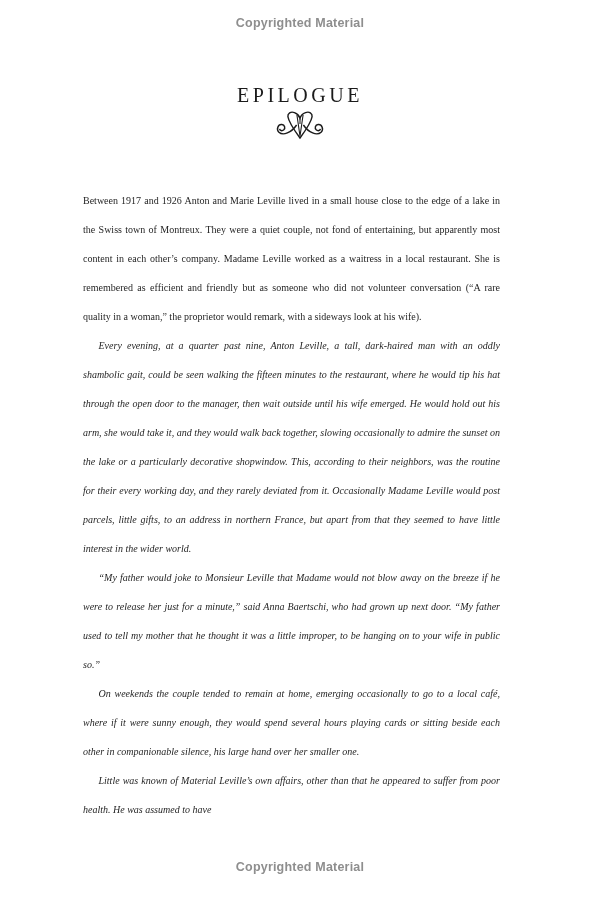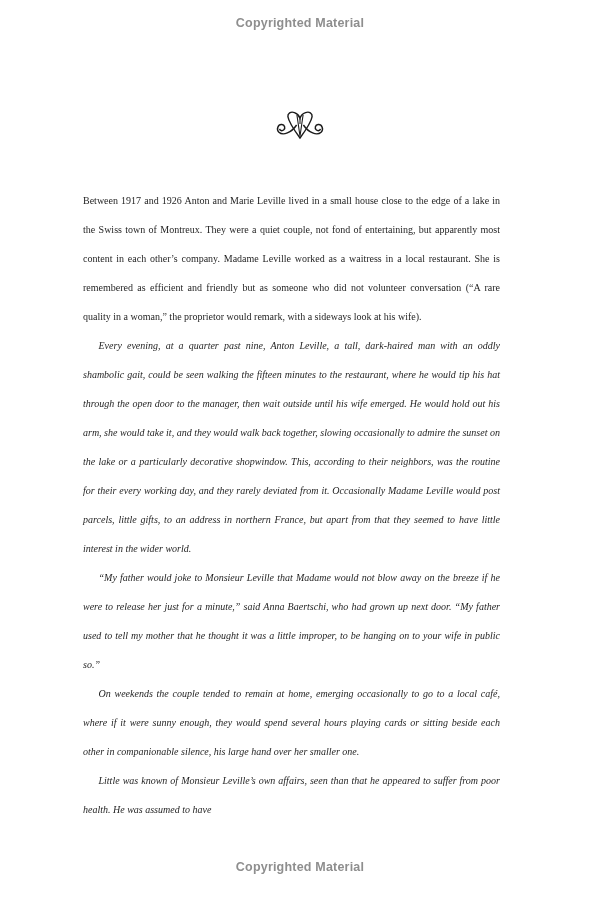--- a/index.html
+++ b/index.html
@@ -70,38 +70,39 @@
     font-style: italic;
   }
 </style>
 </head>
 <body>
 
 <div class="page">
 
   <div class="banner top">Copyrighted Material</div>
 
+  <div class="heading">EPILOGUE</div>
 
   <div class="ornament">
     <span>
       <svg width="58" height="34" viewBox="0 0 60 34" xmlns="http://www.w3.org/2000/svg">
 
         <path d="M30 31.5 C24.5 24 18.5 15.5 17.5 9.5 C17 5.8 20.5 3.8 24.3 5.2 C27.2 6.3 29.2 8.6 30 11 C30.8 8.6 32.8 6.3 35.7 5.2 C39.5 3.8 43 5.8 42.5 9.5 C41.5 15.5 35.5 24 30 31.5 Z" fill="#ffffff" stroke="#1b1b1b" stroke-width="1.5"></path>
         <path d="M26.8 7.5 L30 29.5 M33.2 7.5 L30 29.5 M30 11 L30 17" fill="none" stroke="#1b1b1b" stroke-width="1.1"></path>
 
         <path d="M26.5 18 C21 26 12.5 29.5 8.2 25.5 C5.2 22.5 7.2 17.2 11.2 17.6 C14.2 18 15.3 21.2 13 23.2 C11.4 24.5 9.2 23.8 8.9 22" fill="none" stroke="#1b1b1b" stroke-width="1.5"></path>
 
         <path d="M33.5 18 C39 26 47.5 29.5 51.8 25.5 C54.8 22.5 52.8 17.2 48.8 17.6 C45.8 18 44.7 21.2 47 23.2 C48.6 24.5 50.8 23.8 51.1 22" fill="none" stroke="#1b1b1b" stroke-width="1.5"></path>
       </svg>
     </span>
   </div>
 
   <div class="body-text">
       <p class="para">Between 1917 and 1926 Anton and Marie Leville lived in a small house close to the edge of a lake in the Swiss town of Montreux. They were a quiet couple, not fond of entertaining, but apparently most content in each other’s company. Madame Leville worked as a waitress in a local restaurant. She is remembered as efficient and friendly but as someone who did not volunteer conversation (“A rare quality in a woman,” the proprietor would remark, with a sideways look at his wife).</p>
       <p class="para indent">Every evening, at a quarter past nine, Anton Leville, a tall, dark-haired man with an oddly shambolic gait, could be seen walking the fifteen minutes to the restaurant, where he would tip his hat through the open door to the manager, then wait outside until his wife emerged. He would hold out his arm, she would take it, and they would walk back together, slowing occasionally to admire the sunset on the lake or a particularly decorative shopwindow. This, according to their neighbors, was the routine for their every working day, and they rarely deviated from it. Occasionally Madame Leville would post parcels, little gifts, to an address in northern France, but apart from that they seemed to have little interest in the wider world.</p>
       <p class="para indent">“My father would joke to Monsieur Leville that Madame would not blow away on the breeze if he were to release her just for a minute,” said Anna Baertschi, who had grown up next door. “My father used to tell my mother that he thought it was a little improper, to be hanging on to your wife in public so.”</p>
       <p class="para indent">On weekends the couple tended to remain at home, emerging occasionally to go to a local café, where if it were sunny enough, they would spend several hours playing cards or sitting beside each other in companionable silence, his large hand over her smaller one.</p>
-      <p class="para indent">Little was known of Monsieur Leville’s own affairs, seen than that he appeared to suffer from poor health. He was assumed to have</p>
+      <p class="para indent">Little was known of Material Leville’s own affairs, other than that he appeared to suffer from poor health. He was assumed to have</p>
     </div>
 
   <div class="banner bottom">Copyrighted Material</div>
 
 </div>
 
 </body></html>

